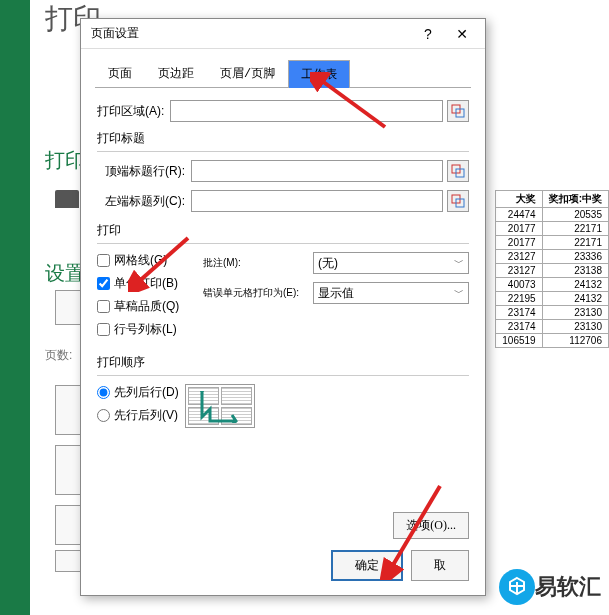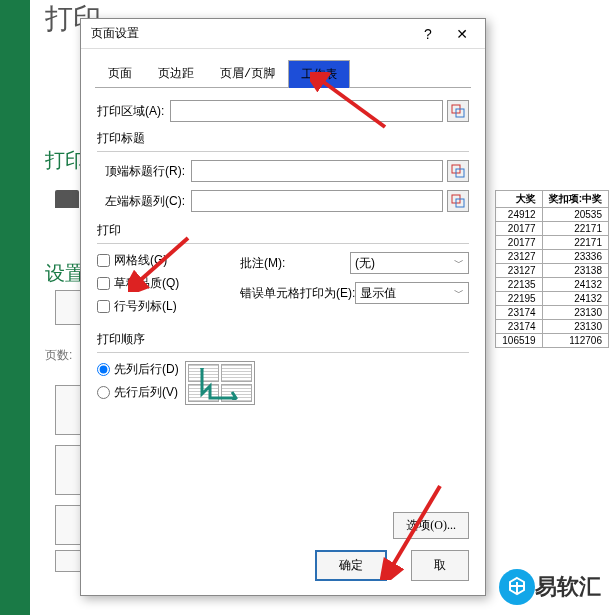--- a/index.html
+++ b/index.html
@@ -119,21 +119,21 @@
     .tab {
       padding: 5px 12px;
       border: 1px solid transparent;
       border-bottom: none;
       cursor: default;
       position: relative;
       font-size: 12px;
     }
     .tab.active {
       border-color: #aaa;
-      background: #1d4ed8;
+      background: #3b82f6;
       top: 1px;
     }
     
     .content {
       padding: 12px 16px;
     }
     .row {
       display: flex;
       align-items: center;
       margin-bottom: 8px;
@@ -188,21 +188,21 @@
       font-size: 12px;
     }
     .check-row input { margin-right: 4px; }
     
     .selects { flex: 1; }
     .select-row {
       display: flex;
       align-items: center;
       margin-bottom: 8px;
     }
-    .select-label { font-size: 12px; min-width: 110px; margin-left: 37px; }
+    .select-label { font-size: 10px; min-width: 110px; }
     .select {
       flex: 1;
       height: 22px;
       border: 1px solid #999;
       background: #fff;
       display: flex;
       align-items: center;
       padding: 0 4px;
       justify-content: space-between;
       font-size: 12px;
@@ -252,21 +252,21 @@
       background: #f5f5f5;
       font-size: 12px;
       font-family: Liberation Serif, serif;
     }
     
     .footer-btns {
       position: absolute;
       right: 16px;
       bottom: 14px;
       display: flex;
-      gap: 24px;
+      gap: 8px;
     }
     .btn {
       padding: 5px 22px;
       border: 1px solid #999;
       background: #f5f5f5;
       font-size: 12px;
     }
     .btn.primary {
       border: 2px solid #2b6fb3;
     }
@@ -316,41 +316,41 @@
 
 <table class="data-table">
   <thead>
       <tr id="thdr">
         <th>大奖</th>
         <th>奖扣项:中奖</th>
       </tr>
     </thead>
   <tbody id="tbody">
       <tr>
-        <td>24912</td>
+        <td>24474</td>
         <td>20535</td>
       </tr>
       <tr>
         <td>20177</td>
         <td>22171</td>
       </tr>
       <tr>
         <td>20177</td>
         <td>22171</td>
       </tr>
       <tr>
         <td>23127</td>
         <td>23336</td>
       </tr>
       <tr>
         <td>23127</td>
         <td>23138</td>
       </tr>
       <tr>
-        <td>22135</td>
+        <td>40073</td>
         <td>24132</td>
       </tr>
       <tr>
         <td>22195</td>
         <td>24132</td>
       </tr>
       <tr>
         <td>23174</td>
         <td>23130</td>
       </tr>
@@ -417,20 +417,24 @@
       </div>
     </div>
 
     <div class="fieldset">
       <div class="fieldset-label">打印</div>
       <div class="fieldset-inner print-section">
         <div class="checks">
           <label class="check-row">
             <input type="checkbox" style="">
               <span>网格线(G)</span>
+          </label>
+          <label class="check-row">
+            <input type="checkbox" checked="" style="">
+              <span>单色打印(B)</span>
           </label>
           <label class="check-row">
             <input type="checkbox" style="">
               <span>草稿品质(Q)</span>
           </label>
           <label class="check-row">
             <input type="checkbox" style="">
               <span>行号列标(L)</span>
           </label>
         </div>

